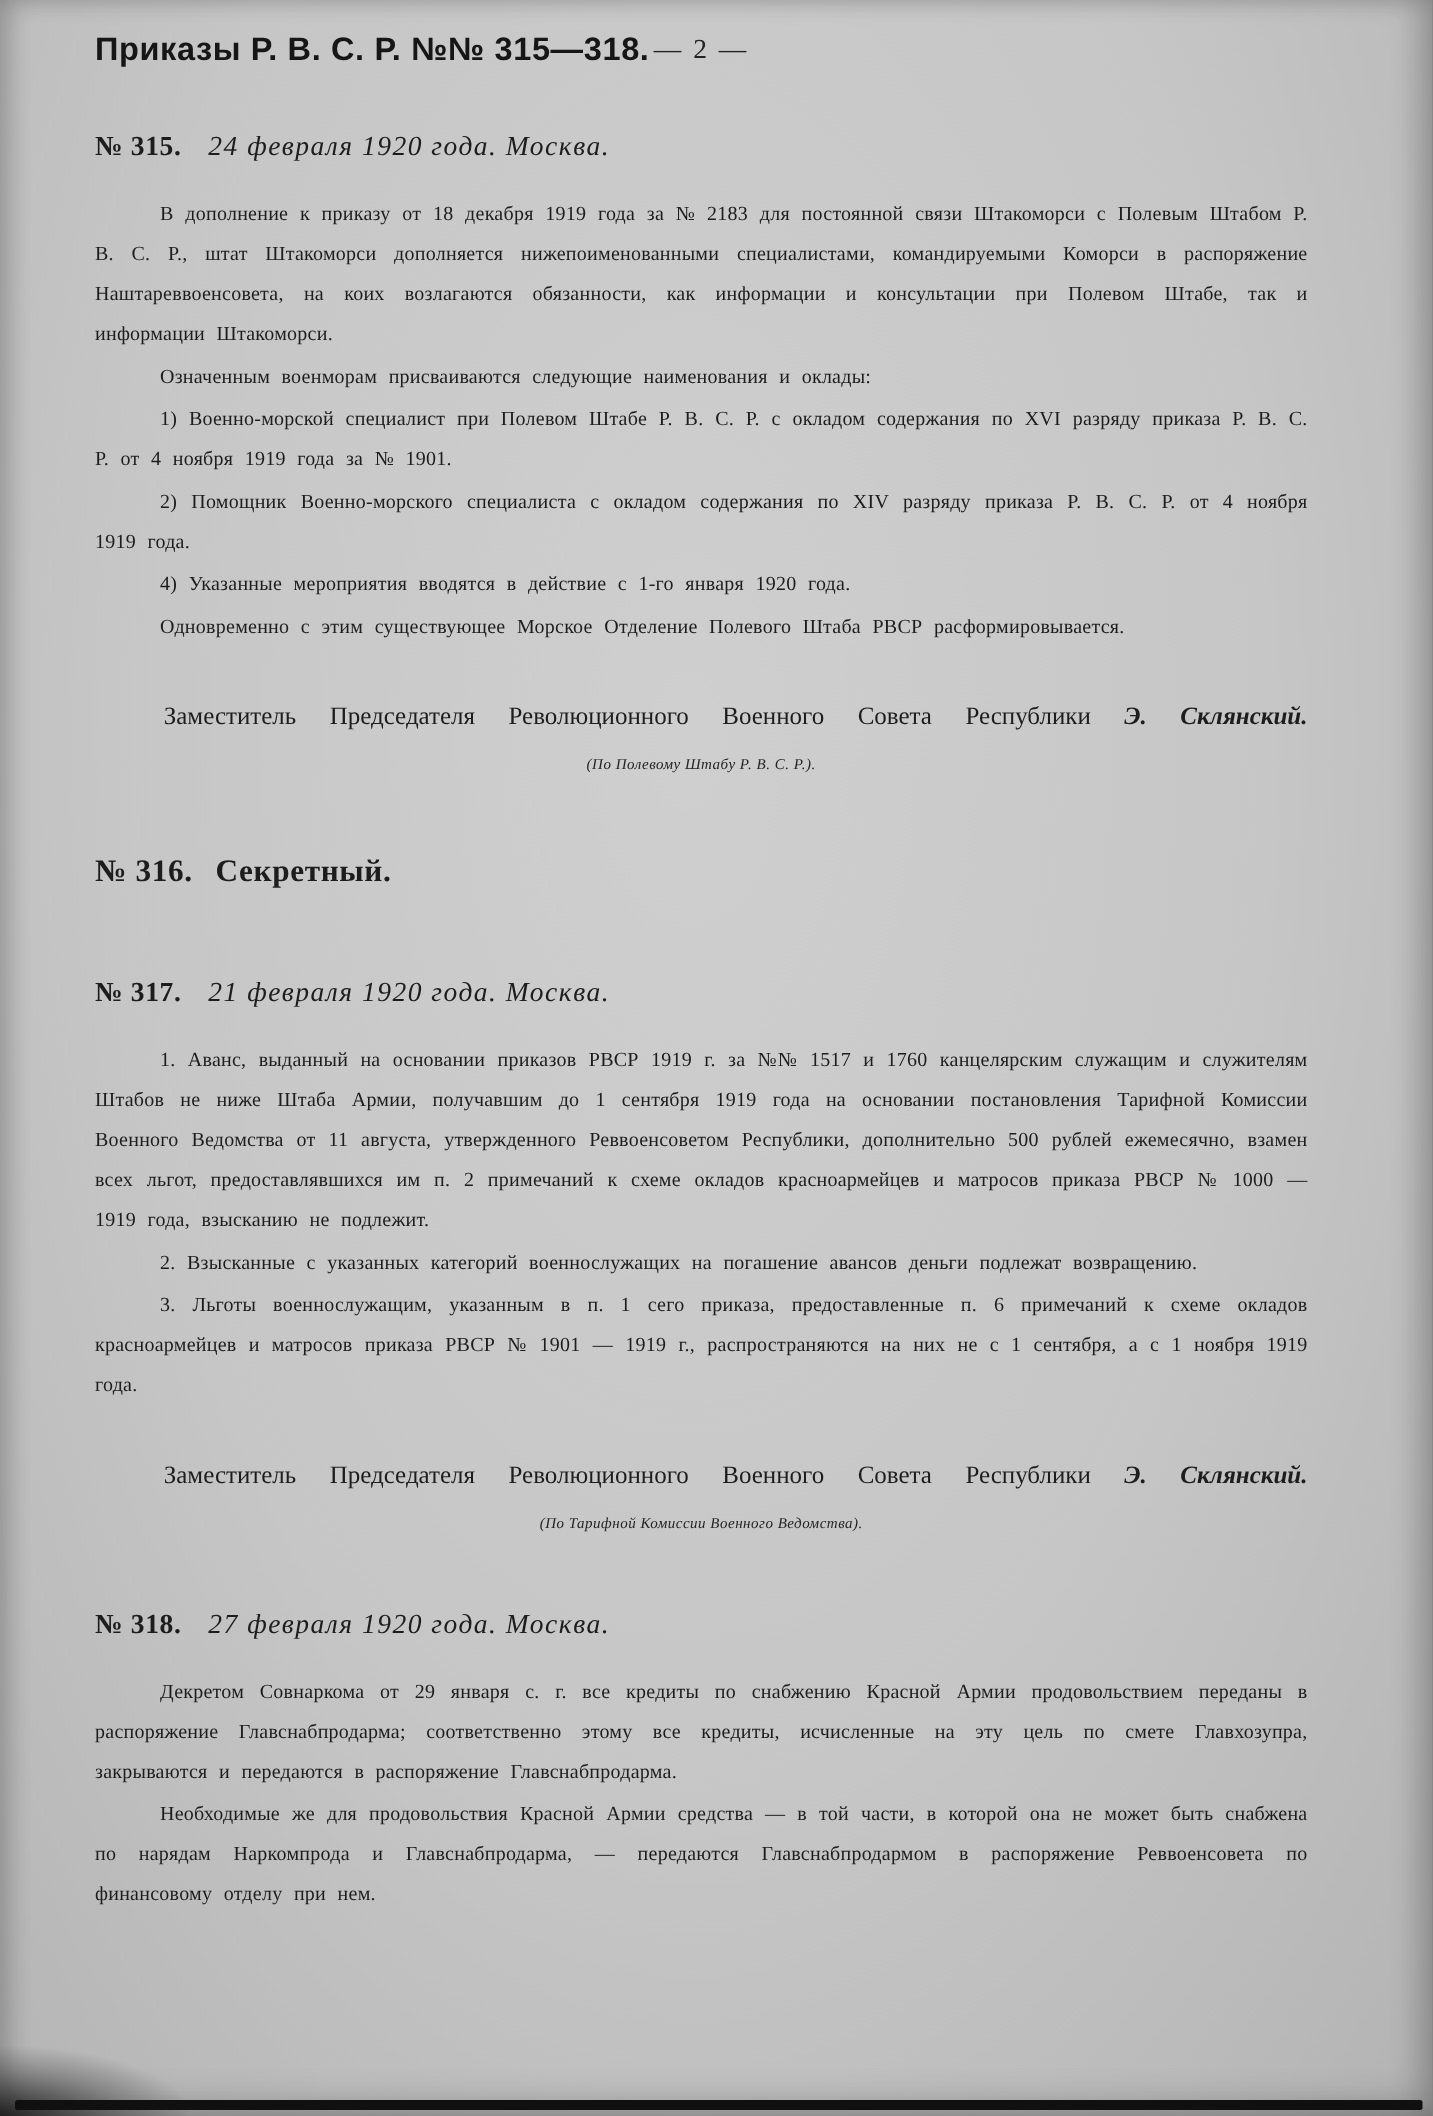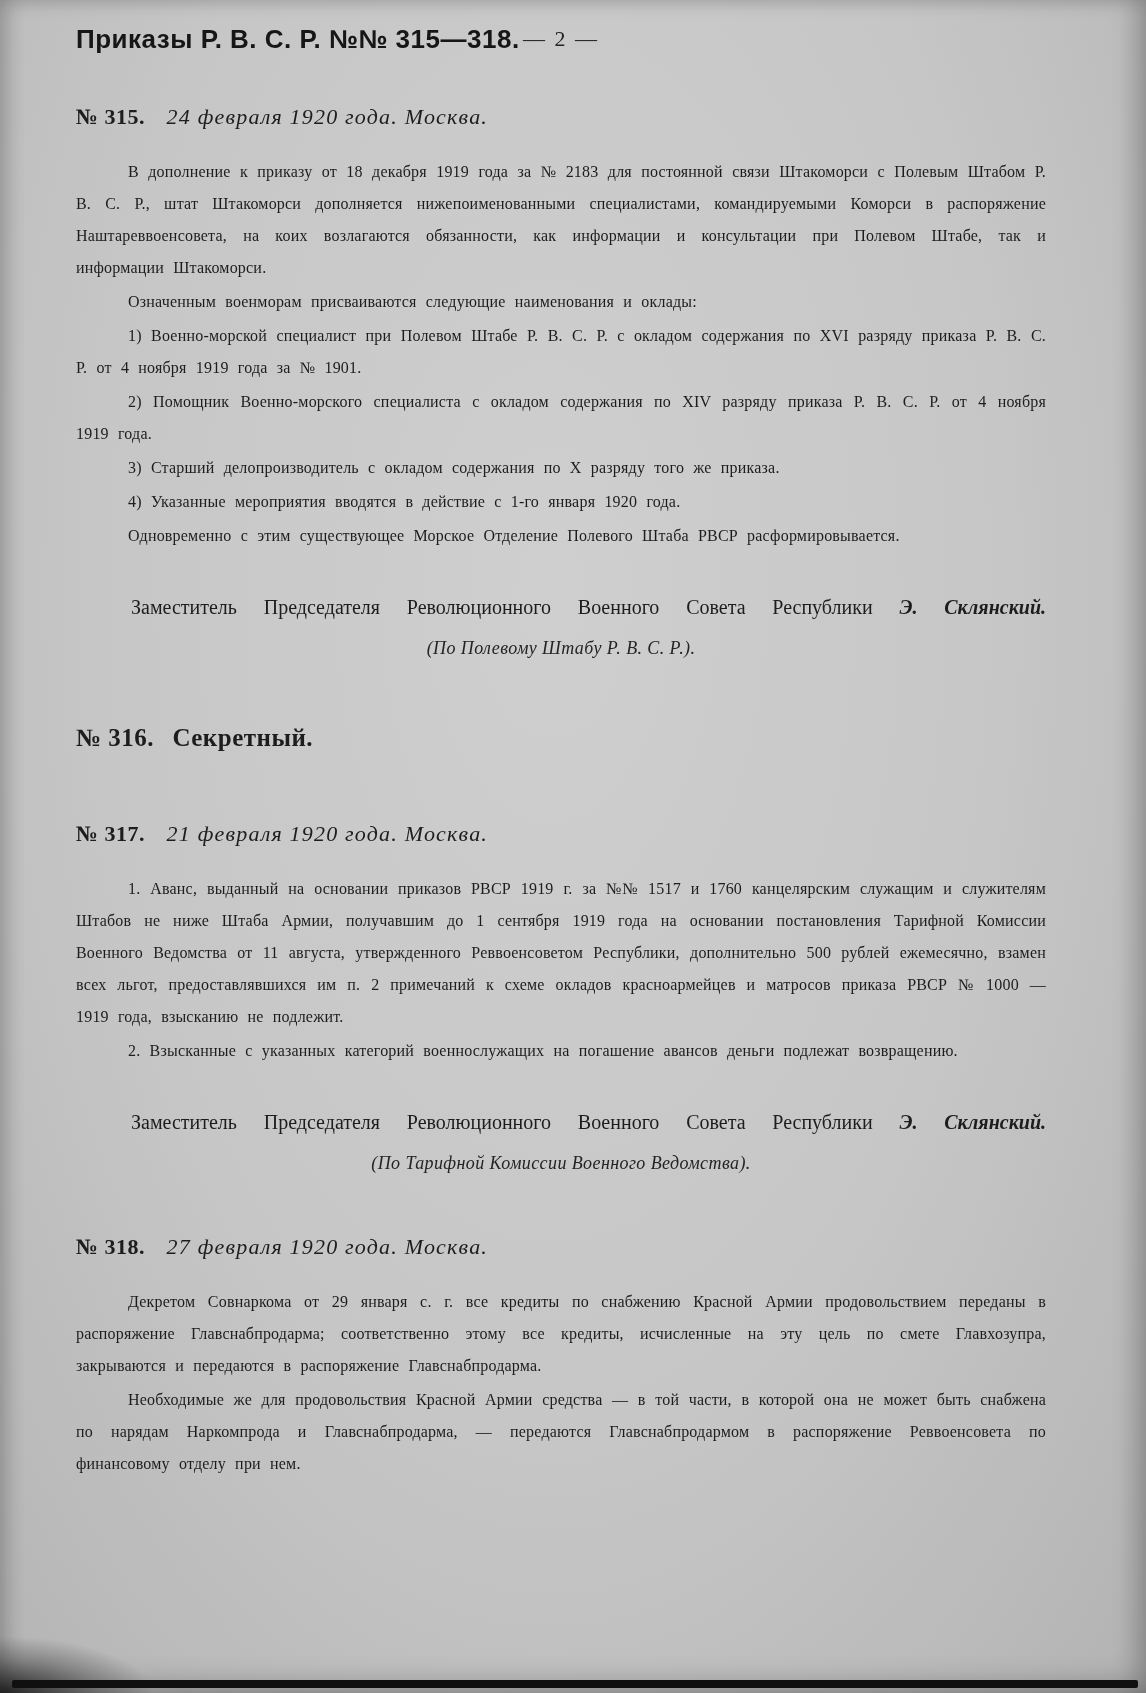--- a/index.html
+++ b/index.html
@@ -100,21 +100,21 @@
     word-spacing: 4px;
     text-align: justify;
     text-align-last: justify;
   }
   .sig-name { font-weight: bold; font-style: italic; }
 
   .footnote {
     margin: 0;
     text-align: center;
     font-style: italic;
-    font-size: 18px;
+    font-size: 12px;
     letter-spacing: 0.4px;
     color: #242424;
   }
 </style>
 </head>
 <body>
 
 <div class="page">
 
   <header class="page-header">
@@ -124,21 +124,20 @@
 
   <section class="order sec-315">
     <h2 class="order-heading">
       <span class="order-number">№ 315.</span>
       <span class="order-date">24 февраля 1920 года. Москва.</span>
     </h2>
     <p class="body-p">В дополнение к приказу от 18 декабря 1919 года за № 2183 для постоянной связи Штакоморси с Полевым Штабом Р. В. С. Р., штат Штакоморси дополняется нижепоименованными специалистами, командируемыми Коморси в распоряжение Наштареввоенсовета, на коих возлагаются обязанности, как информации и консультации при Полевом Штабе, так и информации Штакоморси.</p>
     <p class="body-p">Означенным военморам присваиваются следующие наименования и оклады:</p>
     <p class="body-p">1) Военно-морской специалист при Полевом Штабе Р. В. С. Р. с окладом содержания по XVI разряду приказа Р. В. С. Р. от 4 ноября 1919 года за № 1901.</p>
     <p class="body-p">2) Помощник Военно-морского специалиста с окладом содержания по XIV разряду приказа Р. В. С. Р. от 4 ноября 1919 года.</p>
-    <p class="body-p">3) Старший делопроизводитель с окладом содержания по X разряду того же приказа.</p>
     <p class="body-p">4) Указанные мероприятия вводятся в действие с 1-го января 1920 года.</p>
     <p class="body-p">Одновременно с этим существующее Морское Отделение Полевого Штаба РВСР расформировывается.</p>
     <p class="signature">
       <span>Заместитель Председателя Революционного Военного Совета Республики</span>
       <span class="sig-name">Э. Склянский.</span>
     </p>
     <p class="footnote">(По Полевому Штабу Р. В. С. Р.).</p>
   </section>
 
   <section class="order sec-316">
@@ -148,20 +147,21 @@
     </h2>
   </section>
 
   <section class="order sec-317">
     <h2 class="order-heading">
       <span class="order-number">№ 317.</span>
       <span class="order-date">21 февраля 1920 года. Москва.</span>
     </h2>
     <p class="body-p">1. Аванс, выданный на основании приказов РВСР 1919 г. за №№ 1517 и 1760 канцелярским служащим и служителям Штабов не ниже Штаба Армии, получавшим до 1 сентября 1919 года на основании постановления Тарифной Комиссии Военного Ведомства от 11 августа, утвержденного Реввоенсоветом Республики, дополнительно 500 рублей ежемесячно, взамен всех льгот, предоставлявшихся им п. 2 примечаний к схеме окладов красноармейцев и матросов приказа РВСР № 1000 — 1919 года, взысканию не подлежит.</p>
     <p class="body-p">2. Взысканные с указанных категорий военнослужащих на погашение авансов деньги подлежат возвращению.</p>
+    <p class="body-p">3. Льготы военнослужащим, указанным в п. 1 сего приказа, предоставленные п. 6 примечаний к схеме окладов красноармейцев и матросов приказа РВСР № 1901 — 1919 г., распространяются на них не с 1 сентября, а с 1 ноября 1919 года.</p>
     <p class="signature">
       <span>Заместитель Председателя Революционного Военного Совета Республики</span>
       <span class="sig-name">Э. Склянский.</span>
     </p>
     <p class="footnote">(По Тарифной Комиссии Военного Ведомства).</p>
   </section>
 
   <section class="order sec-318">
     <h2 class="order-heading">
       <span class="order-number">№ 318.</span>

